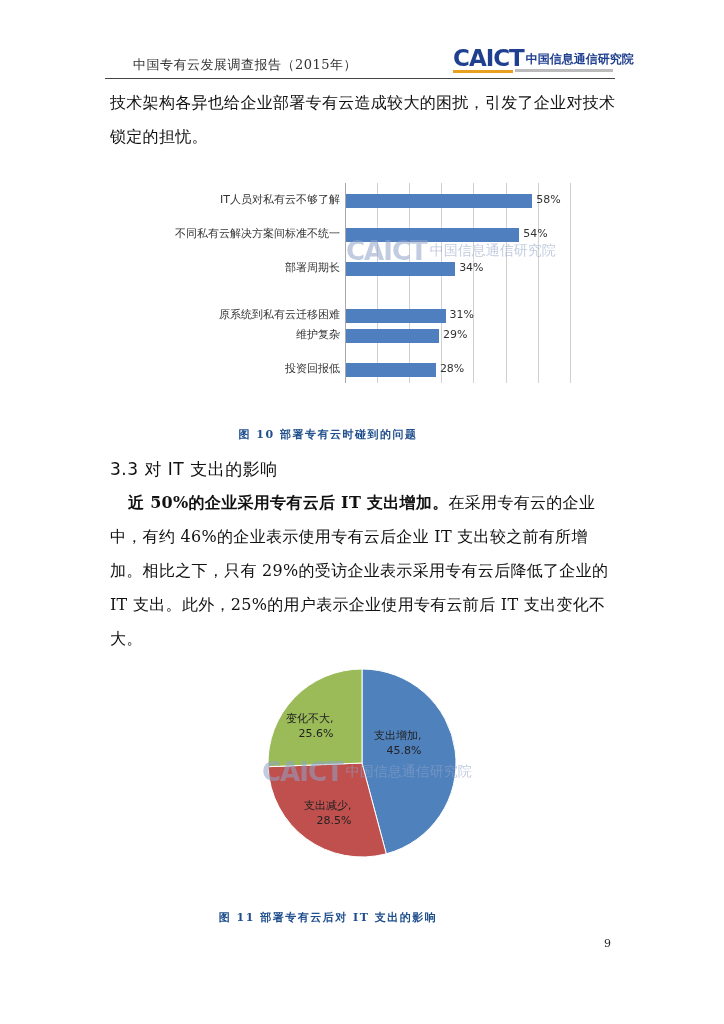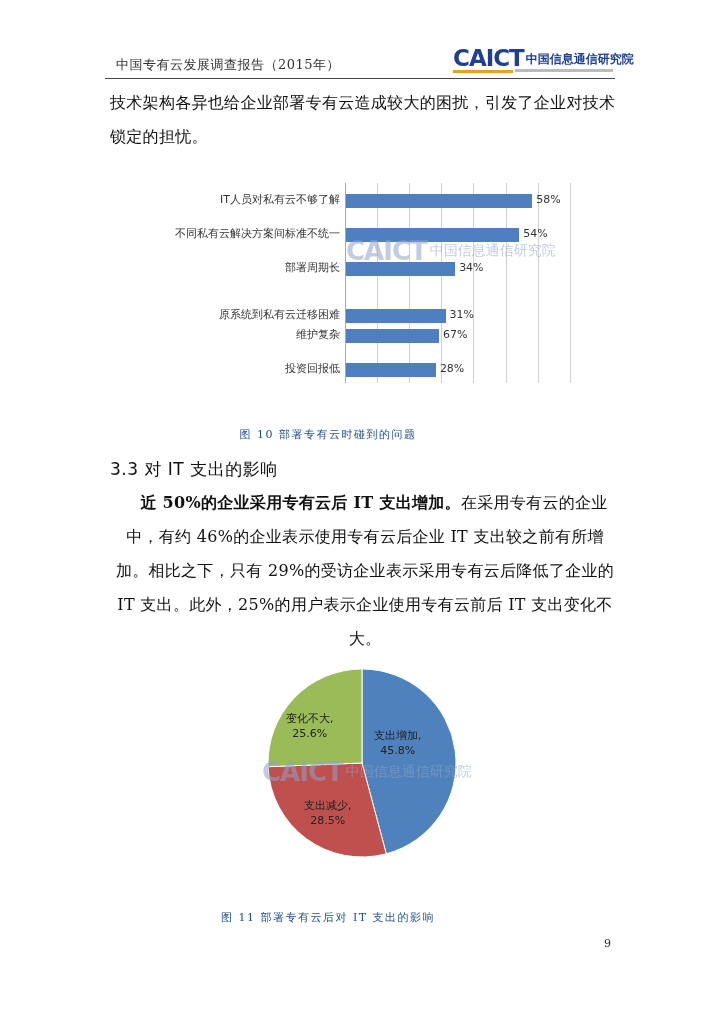--- a/index.html
+++ b/index.html
@@ -1,47 +1,47 @@
 <!DOCTYPE html>
 <html><head>
 <meta charset="utf-8">
 <style>
   html, body { margin:0; padding:0; background:#fff; }
   body { width:724px; height:1024px; position:relative; overflow:hidden;
          font-family:"DejaVu Serif", serif; color:#111; }
   .abs { position:absolute; }
-  .header-title { left:116px; top:56px; font-size:13px; color:#333; letter-spacing:0.5px;text-align:right; }
+  .header-title { left:133px; top:56px; font-size:13px; color:#333; letter-spacing:0.5px;text-align:right; }
   .header-rule { left:105px; top:78px; width:510px; height:1px; background:#444; }
   .logo { left:453px; top:47px; height:26px; display:flex; align-items:flex-start; }
   .logo-en { font-family:"DejaVu Sans", sans-serif; font-weight:bold; font-size:23px; color:#1f3f8f; letter-spacing:-1px; line-height:22px; }
   .logo-cn { font-family:"DejaVu Sans", sans-serif; font-weight:bold; font-size:12px; color:#1f3f8f; margin-left:2px; margin-top:4px; }
   .logo-bar { left:453px; top:70px; width:60px; height:3px; background:#e8a020; }
   .logo-sub { left:515px; top:69px; width:98px; height:3px; background:#bbb; }
   .para { left:110px; width:510px; font-size:16px; line-height:34px; letter-spacing:0.3px; }
   .p1 { top:86px; }
-  .p2 { top:486px;text-align:center; }
+  .p2 { top:486px; }
   .p2 b { font-weight:bold; }
-  .caption { width:656px; left:0; text-align:center; font-size:11px; font-weight:normal; color:#1f4e8c; letter-spacing:1.5px; }
+  .caption { width:656px; left:0; text-align:center; font-size:11px; font-weight:bold; color:#1f4e8c; letter-spacing:1.5px; }
   .cap1 { top:427px; }
   .cap2 { top:910px; }
   .section { left:110px; top:458px; font-family:"DejaVu Sans", sans-serif; font-size:17px; letter-spacing:0.5px; }
   .pagenum { left:604px; top:937px; font-size:11px; color:#222; }
 
   
   .bar-chart { left:160px; top:180px; width:420px; height:210px; }
   .grid { position:absolute; top:3px; width:1px; height:200px; background:#d0d0d0; }
   .yaxis { position:absolute; left:185px; top:3px; width:1px; height:200px; background:#a8a8a8; }
   .bar-row { position:absolute; left:0; height:14px; width:420px; }
   .bar-label { position:absolute; right:240px; top:-2px; white-space:nowrap; font-family:"DejaVu Sans", sans-serif; font-size:11px; color:#333; }
   .bar { position:absolute; left:186px; top:0; height:14px; background:#4f7fbf; }
   .bar-val { position:absolute; top:-1px; font-family:"DejaVu Sans", sans-serif; font-size:11px; color:#333; }
 
   
   .pie-wrap { left:266px; top:667px; width:192px; height:192px; }
-  .pie-label { position:absolute; font-family:"DejaVu Sans", sans-serif; font-size:11px; color:#222; text-align:center; line-height:15px; white-space:nowrap; }
+  .pie-label { position:absolute; font-family:"DejaVu Sans", sans-serif; font-size:11px; color:#222; text-align:right; line-height:15px; white-space:nowrap; }
 
   
   .wm { display:flex; align-items:center; opacity:0.55; pointer-events:none; }
   .wm-en { font-family:"DejaVu Sans", sans-serif; font-weight:bold; font-size:26px; color:#8fa3c8; letter-spacing:-1px; }
   .wm-cn { font-family:"DejaVu Sans", sans-serif; font-size:14px; color:#8fa3c8; margin-left:3px; }
 </style>
 </head>
 <body>
 
 <div class="abs header-title">中国专有云发展调查报告（2015年）</div>
@@ -80,21 +80,21 @@
       <span class="bar-val" style="left: 299.14px;">34%</span>
     </div>
     <div class="bar-row" style="top: 129px;">
       <span class="bar-label">原系统到私有云迁移困难</span>
       <div class="bar" style="width: 99.51px; background: rgb(79, 127, 191);"></div>
       <span class="bar-val" style="left: 289.51px; text-align: center;">31%</span>
     </div>
     <div class="bar-row" style="top: 149px;">
       <span class="bar-label">维护复杂</span>
       <div class="bar" style="width: 93.09px; background: rgb(79, 127, 191);"></div>
-      <span class="bar-val" style="left: 283.09px;">67%</span>
+      <span class="bar-val" style="left: 283.09px;">29%</span>
     </div>
     <div class="bar-row" style="top: 183px;">
       <span class="bar-label">投资回报低</span>
       <div class="bar" style="width: 89.88px; background: rgb(79, 127, 191);"></div>
       <span class="bar-val" style="left: 279.88px;">28%</span>
     </div>
   </div>
 <div class="abs wm" style="left:346px; top:236px;">
   <span class="wm-en">CAICT</span>
   <span class="wm-cn">中国信息通信研究院</span>

